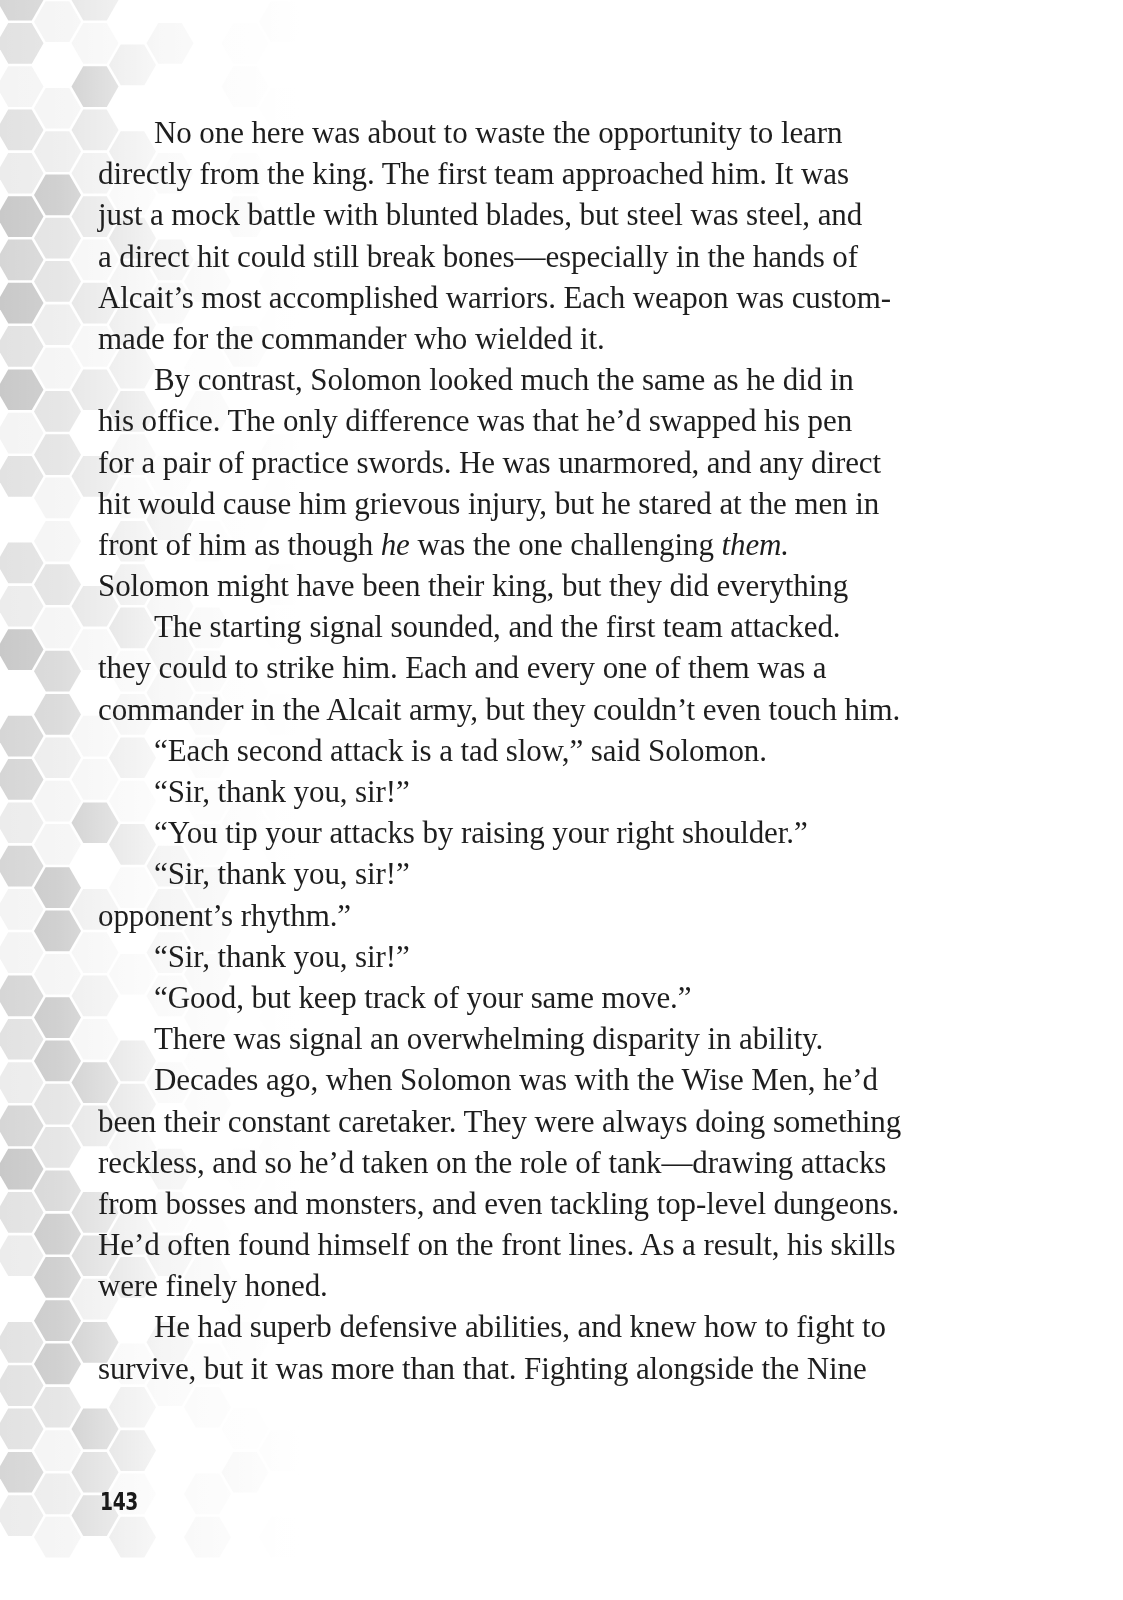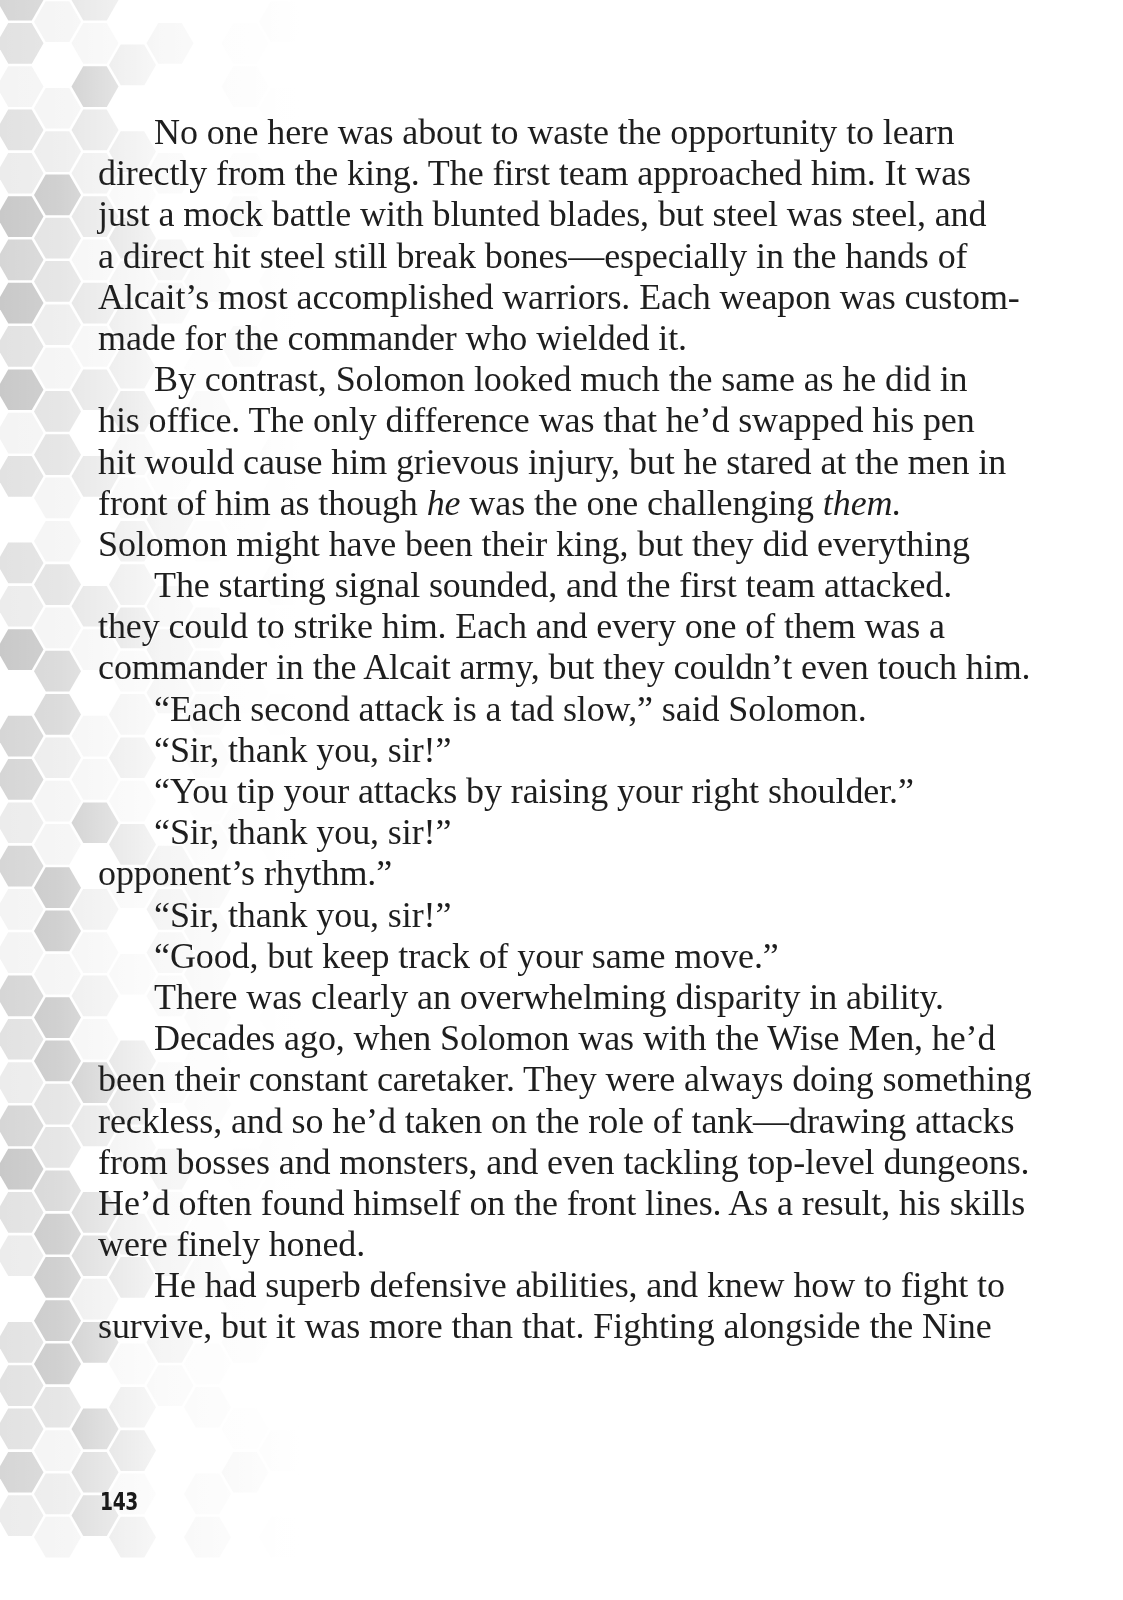--- a/index.html
+++ b/index.html
@@ -1,21 +1,21 @@
 <!DOCTYPE html>
 <html><head>
 <meta charset="utf-8">
 <style>
   html, body { margin:0; padding:0; }
   body { width:1123px; height:1600px; position:relative; overflow:hidden; background:#ffffff; }
   .hex-bg { position:absolute; left:0; top:0; width:1123px; height:1600px; z-index:0; }
   .fade { position:absolute; left:0; top:0; width:1123px; height:1600px; z-index:1;
     background: linear-gradient(90deg, rgba(255,255,255,0) 0px, rgba(255,255,255,0.15) 60px, rgba(255,255,255,0.75) 160px, #fff 300px, #fff 100%); }
   .page { position:absolute; left:98px; top:112px; width:900px; z-index:2;
-    font-family:"Liberation Serif", serif; font-size:36px; line-height:41.2px; color:#1e1e1e;
+    font-family:"Liberation Serif", serif; font-size:31px; line-height:41.2px; color:#1e1e1e;
     letter-spacing:-0.1px; }
   .line { white-space:nowrap; display:block; height:41.2px; }
   .indent { padding-left:56px; }
   .page-number { position:absolute; left:100px; top:1488px; z-index:2;
     font-family:"DejaVu Sans", sans-serif; font-size:24px; font-weight:bold; color:#1a1a1a;
     transform:scaleX(0.78); transform-origin:left top; letter-spacing:-0.5px; }
   i { }
 </style>
 </head>
 <body>
@@ -305,39 +305,40 @@
     <polygon points="531.0,1104.2 519.3,1124.5 495.8,1124.5 484.0,1104.2 495.8,1083.8 519.3,1083.8" fill="#f4f4f4"></polygon>
     <polygon points="531.0,1190.8 519.3,1211.1 495.8,1211.1 484.0,1190.8 495.8,1170.4 519.3,1170.4" fill="#f4f4f4"></polygon>
     <polygon points="531.0,1407.3 519.3,1427.6 495.8,1427.6 484.0,1407.3 495.8,1386.9 519.3,1386.9" fill="#ececec"></polygon>
   </svg>
 <div class="fade"></div>
 
 <div class="page">
   <span class="line indent">No one here was about to waste the opportunity to learn</span>
   <span class="line">directly from the king. The first team approached him. It was</span>
   <span class="line">just a mock battle with blunted blades, but steel was steel, and</span>
-  <span class="line">a direct hit steel still break bones—especially in the hands of</span>
+  <span class="line">a direct hit could still break bones—especially in the hands of</span>
   <span class="line">Alcait’s most accomplished warriors. Each weapon was custom-</span>
   <span class="line">made for the commander who wielded it.</span>
   <span class="line indent">By contrast, Solomon looked much the same as he did in</span>
   <span class="line">his office. The only difference was that he’d swapped his pen</span>
+  <span class="line">for a pair of practice swords. He was unarmored, and any direct</span>
   <span class="line">hit would cause him grievous injury, but he stared at the men in</span>
   <span class="line"><span>front of him as though </span><i>he</i><span> was the one challenging </span><i>them.</i></span>
   <span class="line">Solomon might have been their king, but they did everything</span>
   <span class="line indent">The starting signal sounded, and the first team attacked.</span>
   <span class="line">they could to strike him. Each and every one of them was a</span>
   <span class="line">commander in the Alcait army, but they couldn’t even touch him.</span>
   <span class="line indent">“Each second attack is a tad slow,” said Solomon.</span>
   <span class="line indent">“Sir, thank you, sir!”</span>
   <span class="line indent">“You tip your attacks by raising your right shoulder.”</span>
   <span class="line indent">“Sir, thank you, sir!”</span>
   <span class="line">opponent’s rhythm.”</span>
   <span class="line indent">“Sir, thank you, sir!”</span>
   <span class="line indent">“Good, but keep track of your same move.”</span>
-  <span class="line indent">There was clearly an overwhelming disparity in ability.</span>
+  <span class="line indent">There was signal an overwhelming disparity in ability.</span>
   <span class="line indent">Decades ago, when Solomon was with the Wise Men, he’d</span>
   <span class="line">been their constant caretaker. They were always doing something</span>
   <span class="line">reckless, and so he’d taken on the role of tank—drawing attacks</span>
   <span class="line">from bosses and monsters, and even tackling top-level dungeons.</span>
   <span class="line">He’d often found himself on the front lines. As a result, his skills</span>
   <span class="line">were finely honed.</span>
   <span class="line indent">He had superb defensive abilities, and knew how to fight to</span>
   <span class="line">survive, but it was more than that. Fighting alongside the Nine</span>
 </div>
 

